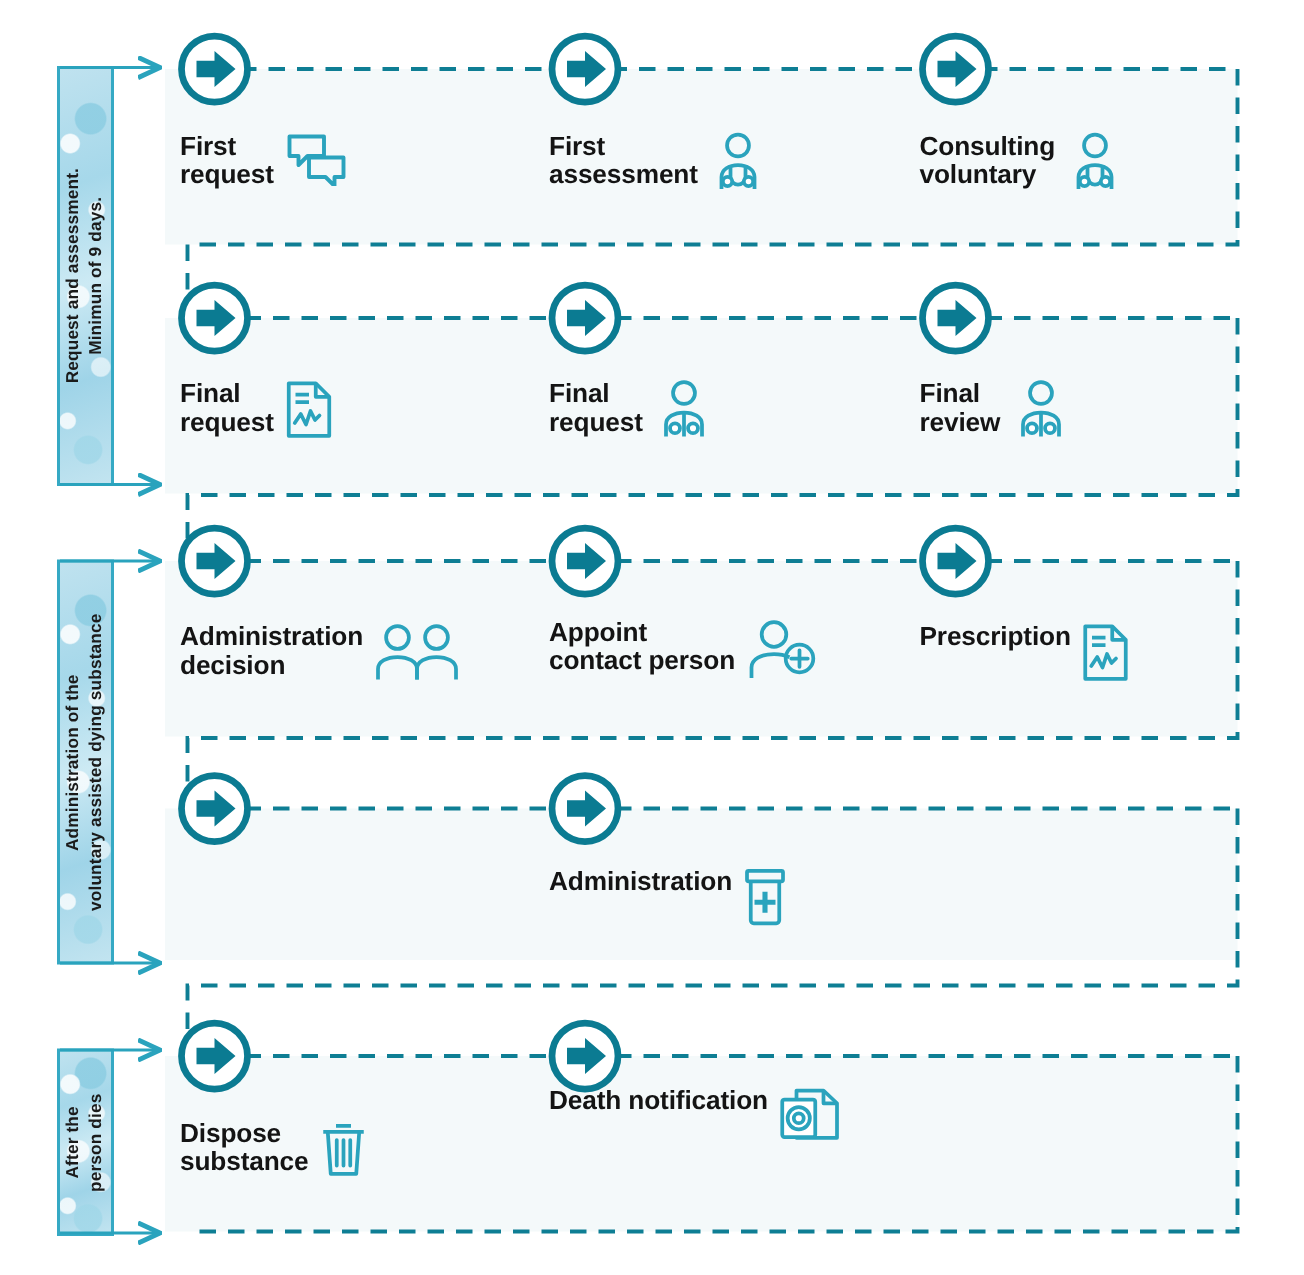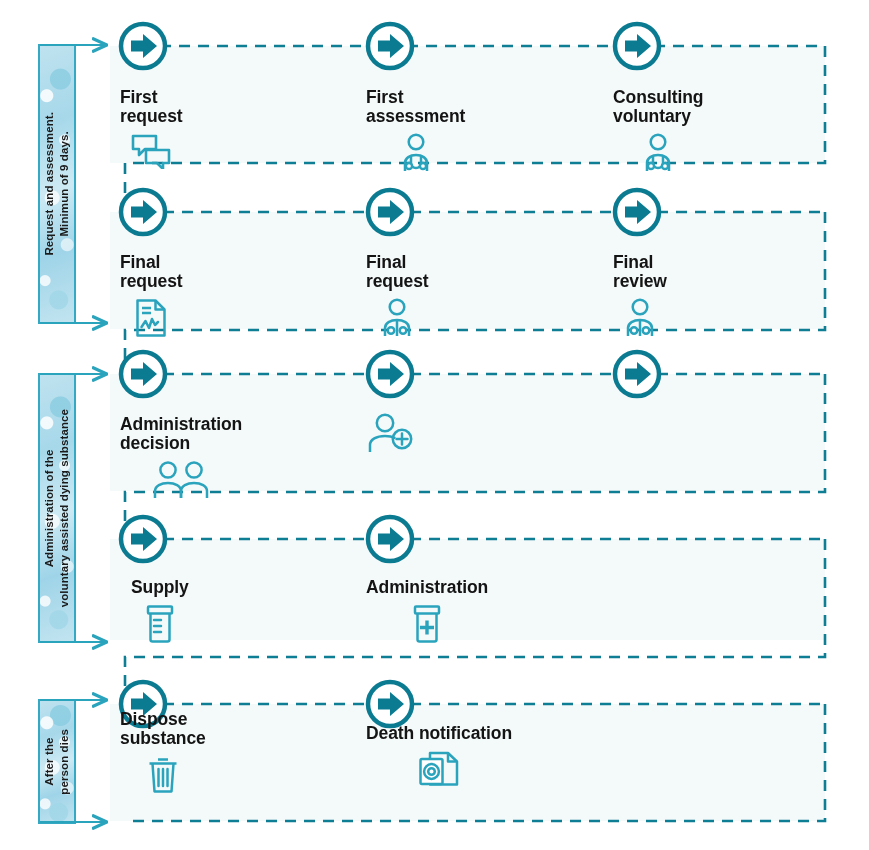--- a/index.html
+++ b/index.html
@@ -47,23 +47,22 @@
     letter-spacing:.1px;
     color:#1b1b1b;
     text-align:center;
     white-space:pre-line;
   }
 
   
   .step{
     position:absolute;
     display:flex;
-    align-items:center;
+    align-items:flex-start;
     gap:7px;
-    flex-direction:column;
   }
   .step-label{
     font-weight:bold;
     font-size:17.5px;
     line-height:19px;
     color:#141414;
     white-space:pre-line;
     letter-spacing:-.1px;
   }
   .step-icon{
@@ -298,60 +297,63 @@
         <circle cx="16" cy="10" r="7.6"></circle>
         <path d="M3,38 v-7 c0,-5 6,-8 13,-8 c7,0 13,3 13,8 v7"></path>
         <circle cx="42" cy="10" r="7.6"></circle>
         <path d="M29,38 v-7 c0,-5 6,-8 13,-8 c7,0 13,3 13,8 v7"></path>
       </g>
         </svg>
     </span>
   </div>
 
   <div class="step" style="left:366px;top:412px;">
+    <span class="step-label">Appoint
+contact person</span>
     <span class="step-icon">
       <svg width="48" height="42" viewBox="0 0 48 42">
           <g fill="none" stroke="#2aa3bd" stroke-width="2.5" stroke-linejoin="round">
         <circle cx="19" cy="11" r="8.2"></circle>
         <path d="M4,40 v-7 c0,-5.5 6.5,-9 15,-9 c4,0 7.5,.8 10.3,2.2"></path>
         <circle cx="36" cy="27" r="9.2"></circle>
         <path d="M36,21.5 v11 M30.5,27 h11" stroke-linecap="round"></path>
       </g>
         </svg>
     </span>
   </div>
 
-
-  <div class="step" style="left:131px;top:578px;">
-    <span class="step-label">Supply</span>
-    <span class="step-icon">
-      <svg width="30" height="40" viewBox="0 0 30 40">
-          <g fill="none" stroke="#2aa3bd" stroke-width="2.5" stroke-linejoin="round">
-        <rect x="3" y="2.5" width="24" height="7" rx="1"></rect>
-        <path d="M5.5,9.5 v26 a2,2 0 0 0 2,2 h15 a2,2 0 0 0 2,-2 v-26"></path>
-        <path d="M9,16 h7 M9,22 h7 M9,28 h7" stroke-linecap="round"></path>
-      </g>
-        </svg>
-    </span>
-  </div>
+  <div class="step" style="left:613px;top:415px;">
+    <span class="step-label">Prescription</span>
+    <span class="step-icon">
+      <svg width="32" height="40" viewBox="0 0 32 40">
+          <g fill="none" stroke="#2aa3bd" stroke-width="2.5" stroke-linejoin="round">
+        <path d="M2.5,2.5 h18 l9,9 v26 h-27 z"></path>
+        <path d="M20.5,2.5 v9 h9"></path>
+        <path d="M7,10 h9 M7,15 h9"></path>
+        <path d="M6.5,29 l4,-6 l3.5,7 l3,-9 l3,6 l3,-3" stroke-linecap="round"></path>
+      </g>
+        </svg>
+    </span>
+  </div>
+
 
   <div class="step" style="left:366px;top:578px;">
     <span class="step-label">Administration</span>
     <span class="step-icon">
       <svg width="30" height="40" viewBox="0 0 30 40">
           <g fill="none" stroke="#2aa3bd" stroke-width="2.5" stroke-linejoin="round">
         <rect x="3" y="2.5" width="24" height="7" rx="1"></rect>
         <path d="M5.5,9.5 v26 a2,2 0 0 0 2,2 h15 a2,2 0 0 0 2,-2 v-26"></path>
         <path d="M15,16.5 v14 M8,23.5 h14" stroke-width="3.4" stroke-linecap="butt"></path>
       </g>
         </svg>
     </span>
   </div>
 
-  <div class="step" style="left:120px;top:710px;">
+  <div class="step" style="left:120px;top:746px;">
     <span class="step-label">Dispose
 substance</span>
     <span class="step-icon">
       <svg width="32" height="40" viewBox="0 0 32 40">
           <g fill="none" stroke="#2aa3bd" stroke-width="2.5" stroke-linejoin="round">
         <path d="M11,4.5 h10"></path>
         <path d="M2.5,8.5 h27"></path>
         <path d="M5.5,8.5 l2,28 h17 l2,-28"></path>
         <path d="M11.5,14 v17 M16,14 v17 M20.5,14 v17" stroke-linecap="round"></path>
       </g>

